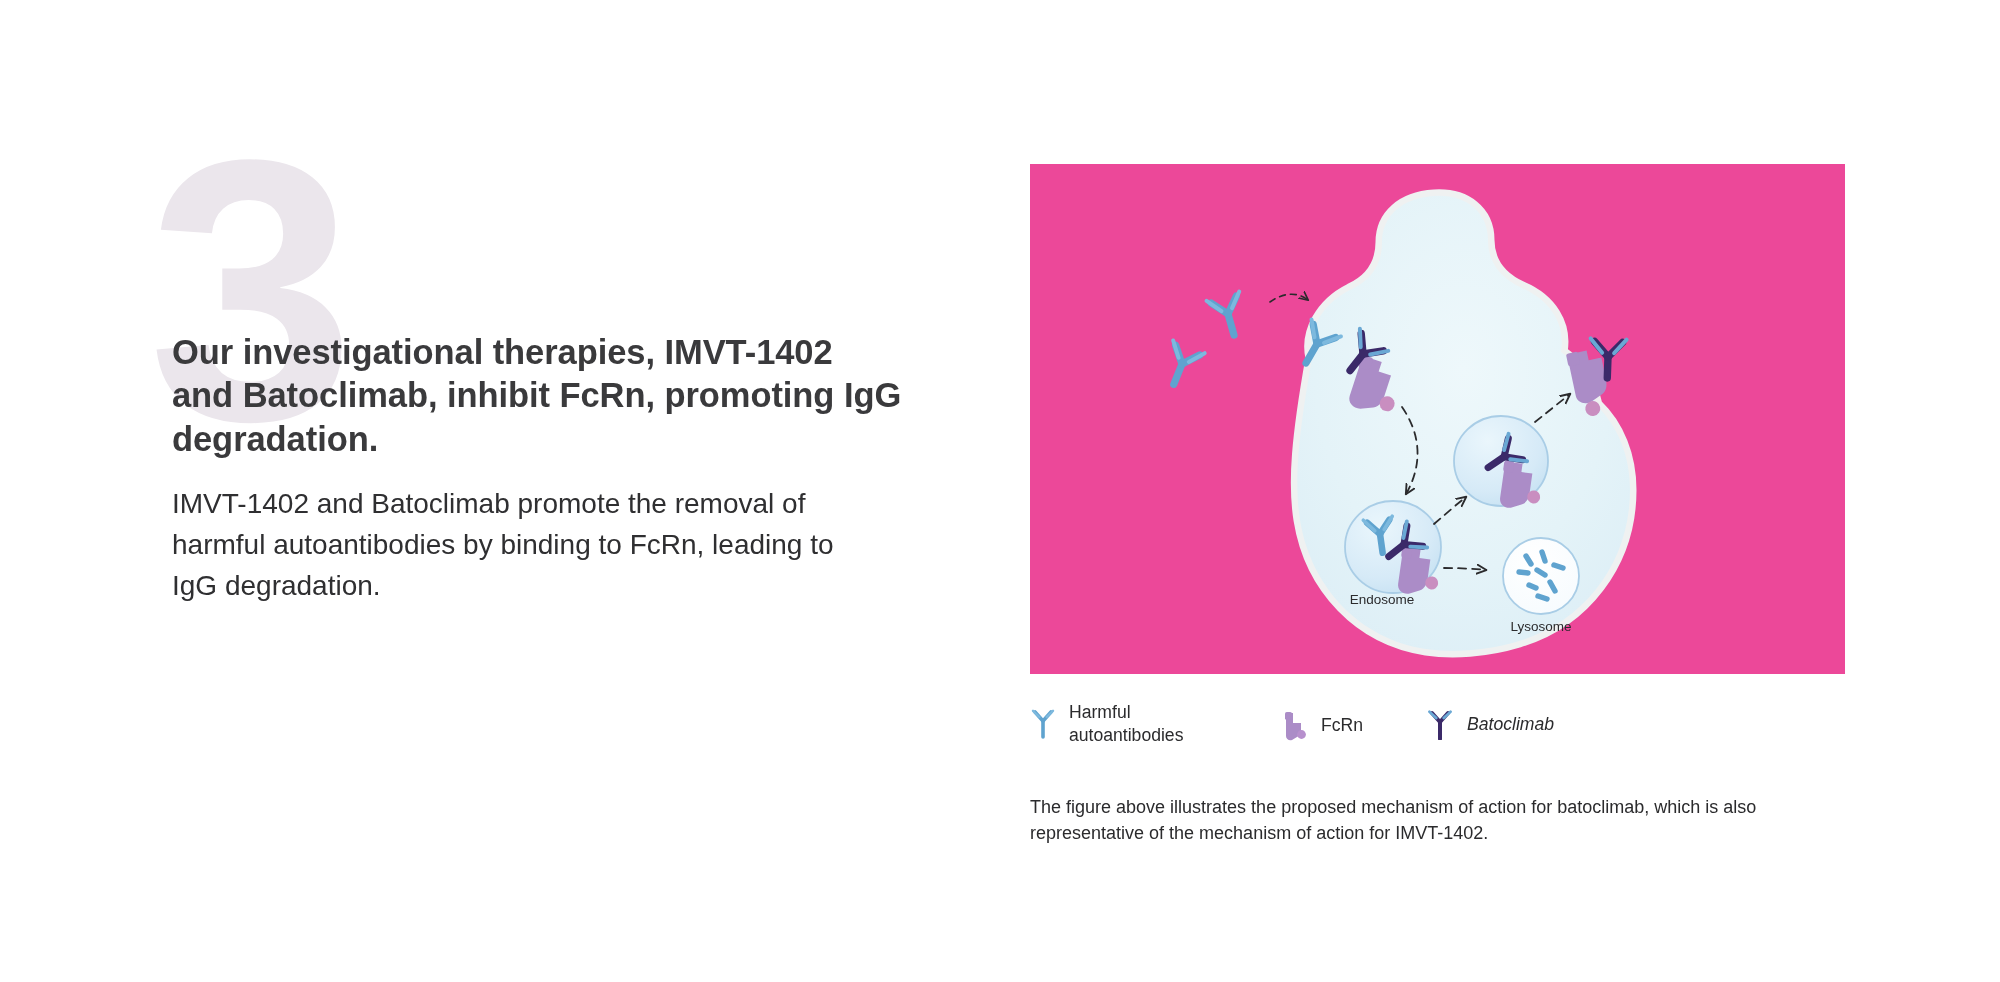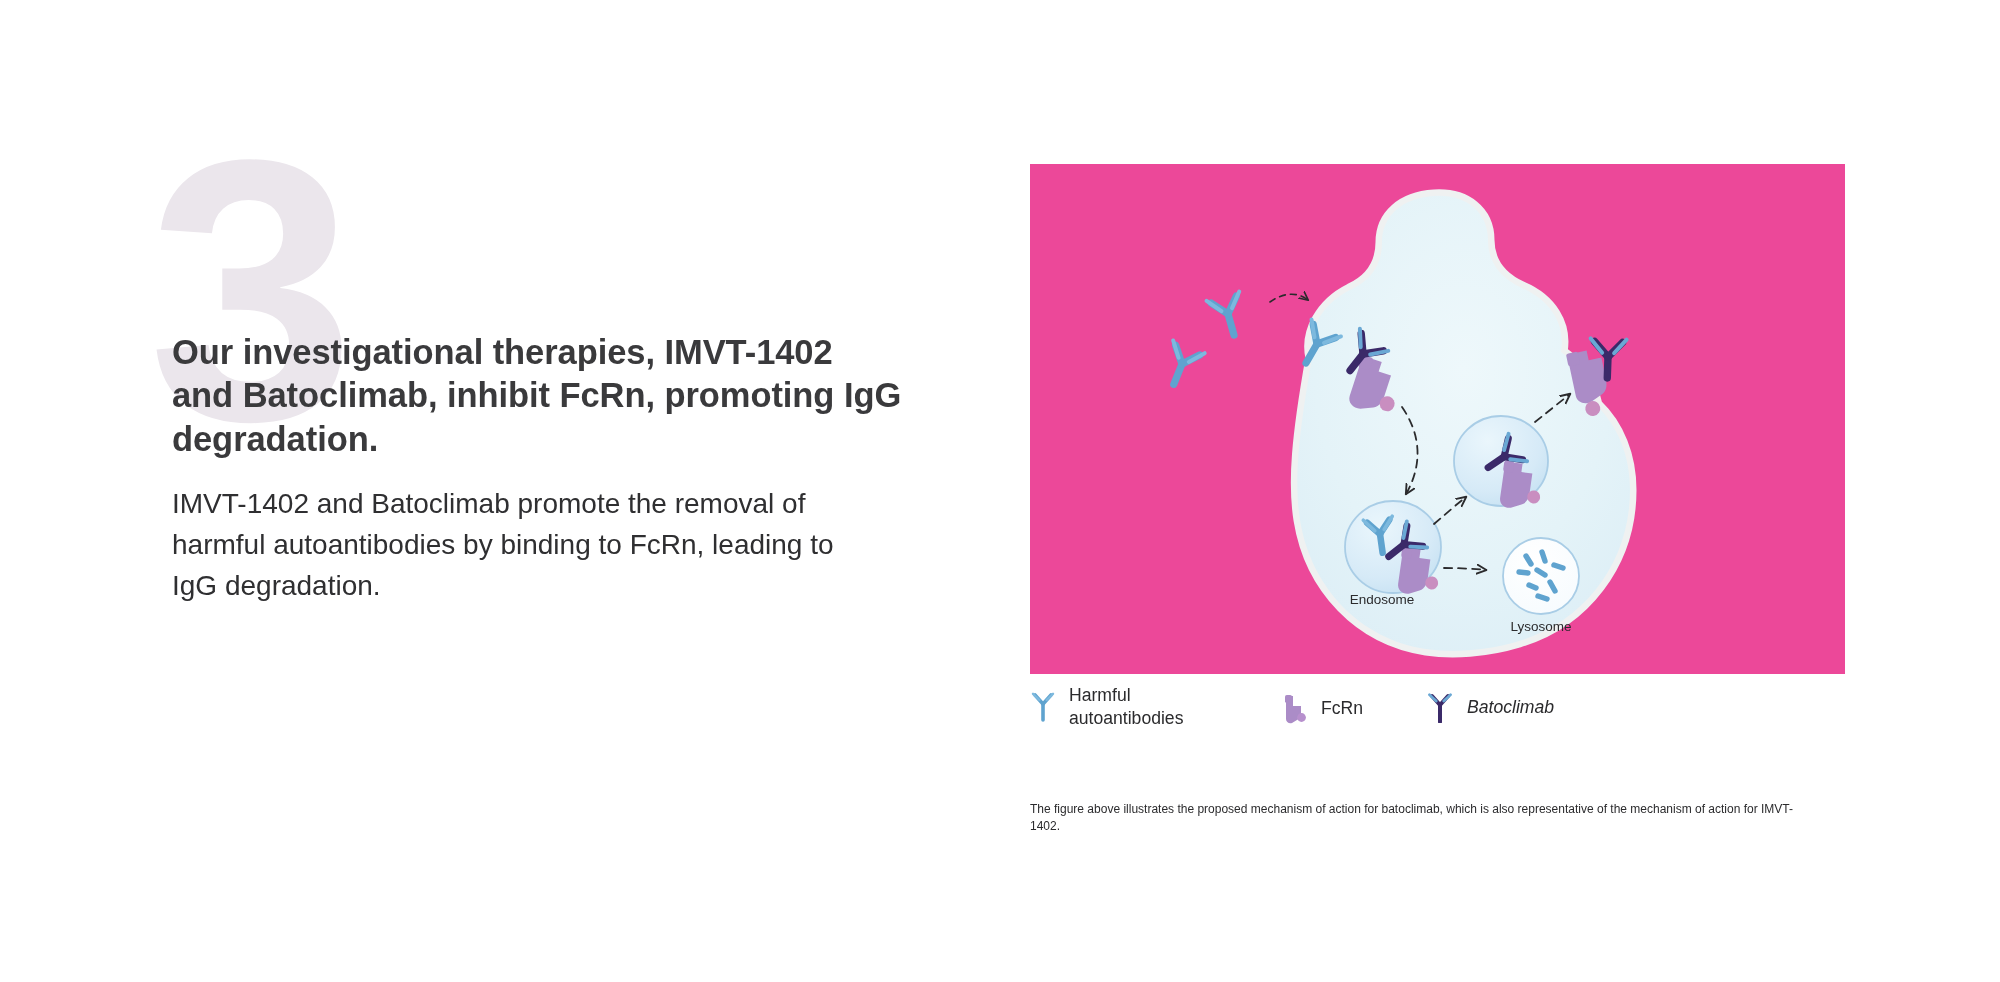--- a/index.html
+++ b/index.html
@@ -74,21 +74,21 @@
     width: 815px;
     height: 510px;
     background: #ec4899;
     overflow: hidden;
   }
   .figure-panel svg { display: block; }
 
   
   .legend {
     position: relative;
-    margin-top: 9px;
+    margin-top: 26px;
     height: 62px;
     width: 815px;
   }
   .legend-item {
     position: absolute;
     display: flex;
     align-items: center;
     gap: 13px;
   }
   .legend-item.it0 { left: 0px;   top: 1px; }
@@ -102,23 +102,23 @@
     font-size: 17.6px;
     line-height: 1.32;
     color: #2b2b2d;
     white-space: pre-line;
     font-weight: 400;
   }
 
   
   .footnote {
     position: relative;
-    margin-top: 56px;
+    margin-top: 32px;
     width: 790px;
-    font-size: 12px;
+    font-size: 18px;
     line-height: 1.45;
     color: #2b2b2d;
     font-weight: 400;
   }
 </style>
 </head>
 <body>
 
 <div class="page">
 

